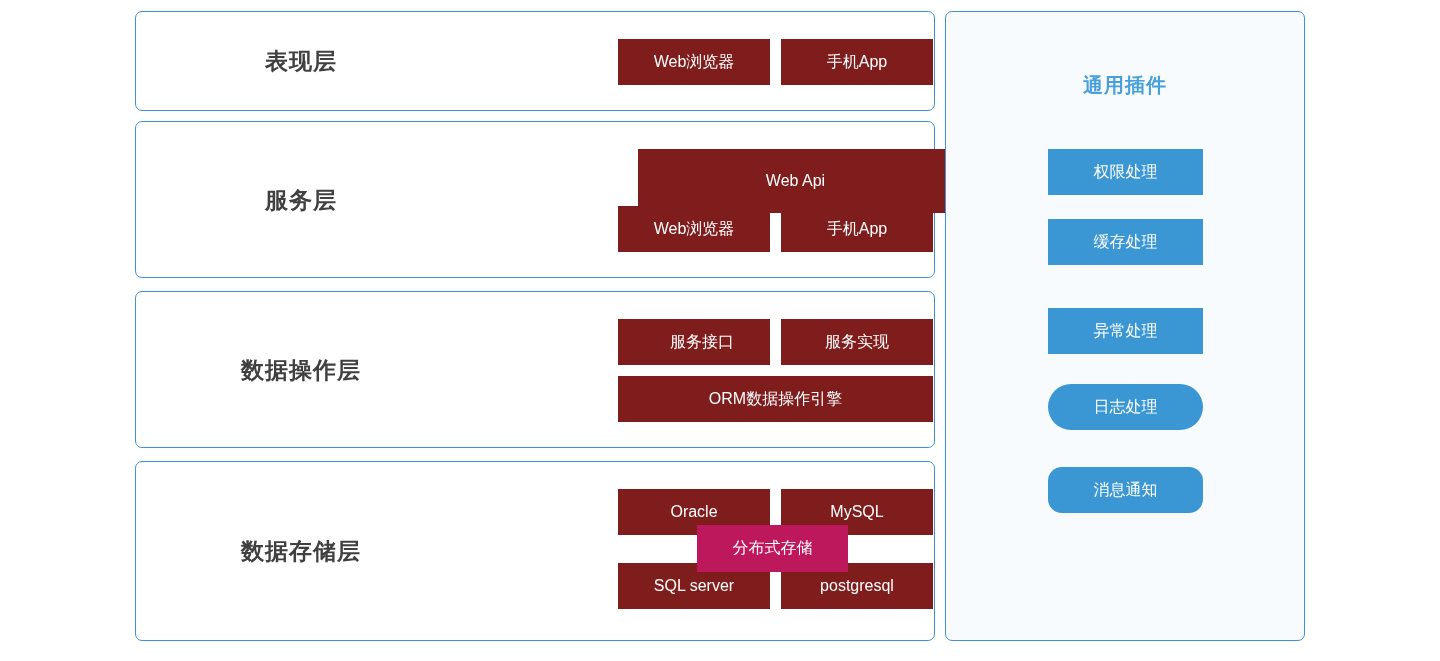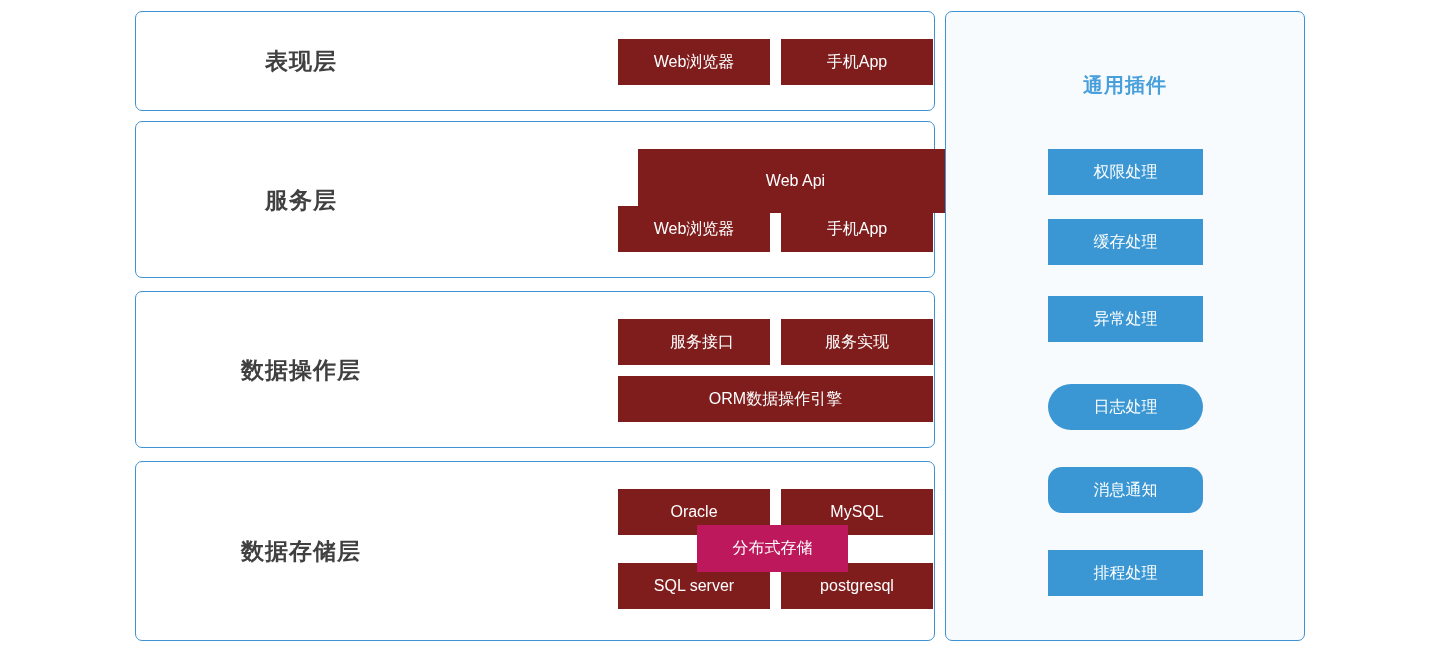--- a/index.html
+++ b/index.html
@@ -144,19 +144,18 @@
       <div class="blue-box" style="left:298px; top:101px; width:152px; height:46px;">postgresql</div>
       <div class="orange-box" style="left:214px; top:63px; width:151px; height:47px;">分布式存储</div>
     </div>
   </div>
 
   <div class="plugin-panel">
     <div class="plugin-title">通用插件</div>
 
     <div class="plugin-box" style="top:124px;margin-top:13px;">权限处理</div>
     <div class="plugin-box" style="top:207px;">缓存处理</div>
-    <div class="plugin-box" style="top:284px;text-align:center;">异常处理</div>
+    <div class="plugin-box" style="top:296px;text-align:center;">异常处理</div>
     <div class="plugin-box" style="top:372px;border-radius:23px;">日志处理</div>
     <div class="plugin-box" style="top:455px;border-radius:14px;">消息通知</div>
-    <div class="plugin-box" style="top:538px;">排程处理</div>
   </div>
 
 </div>
 
 </body></html>

